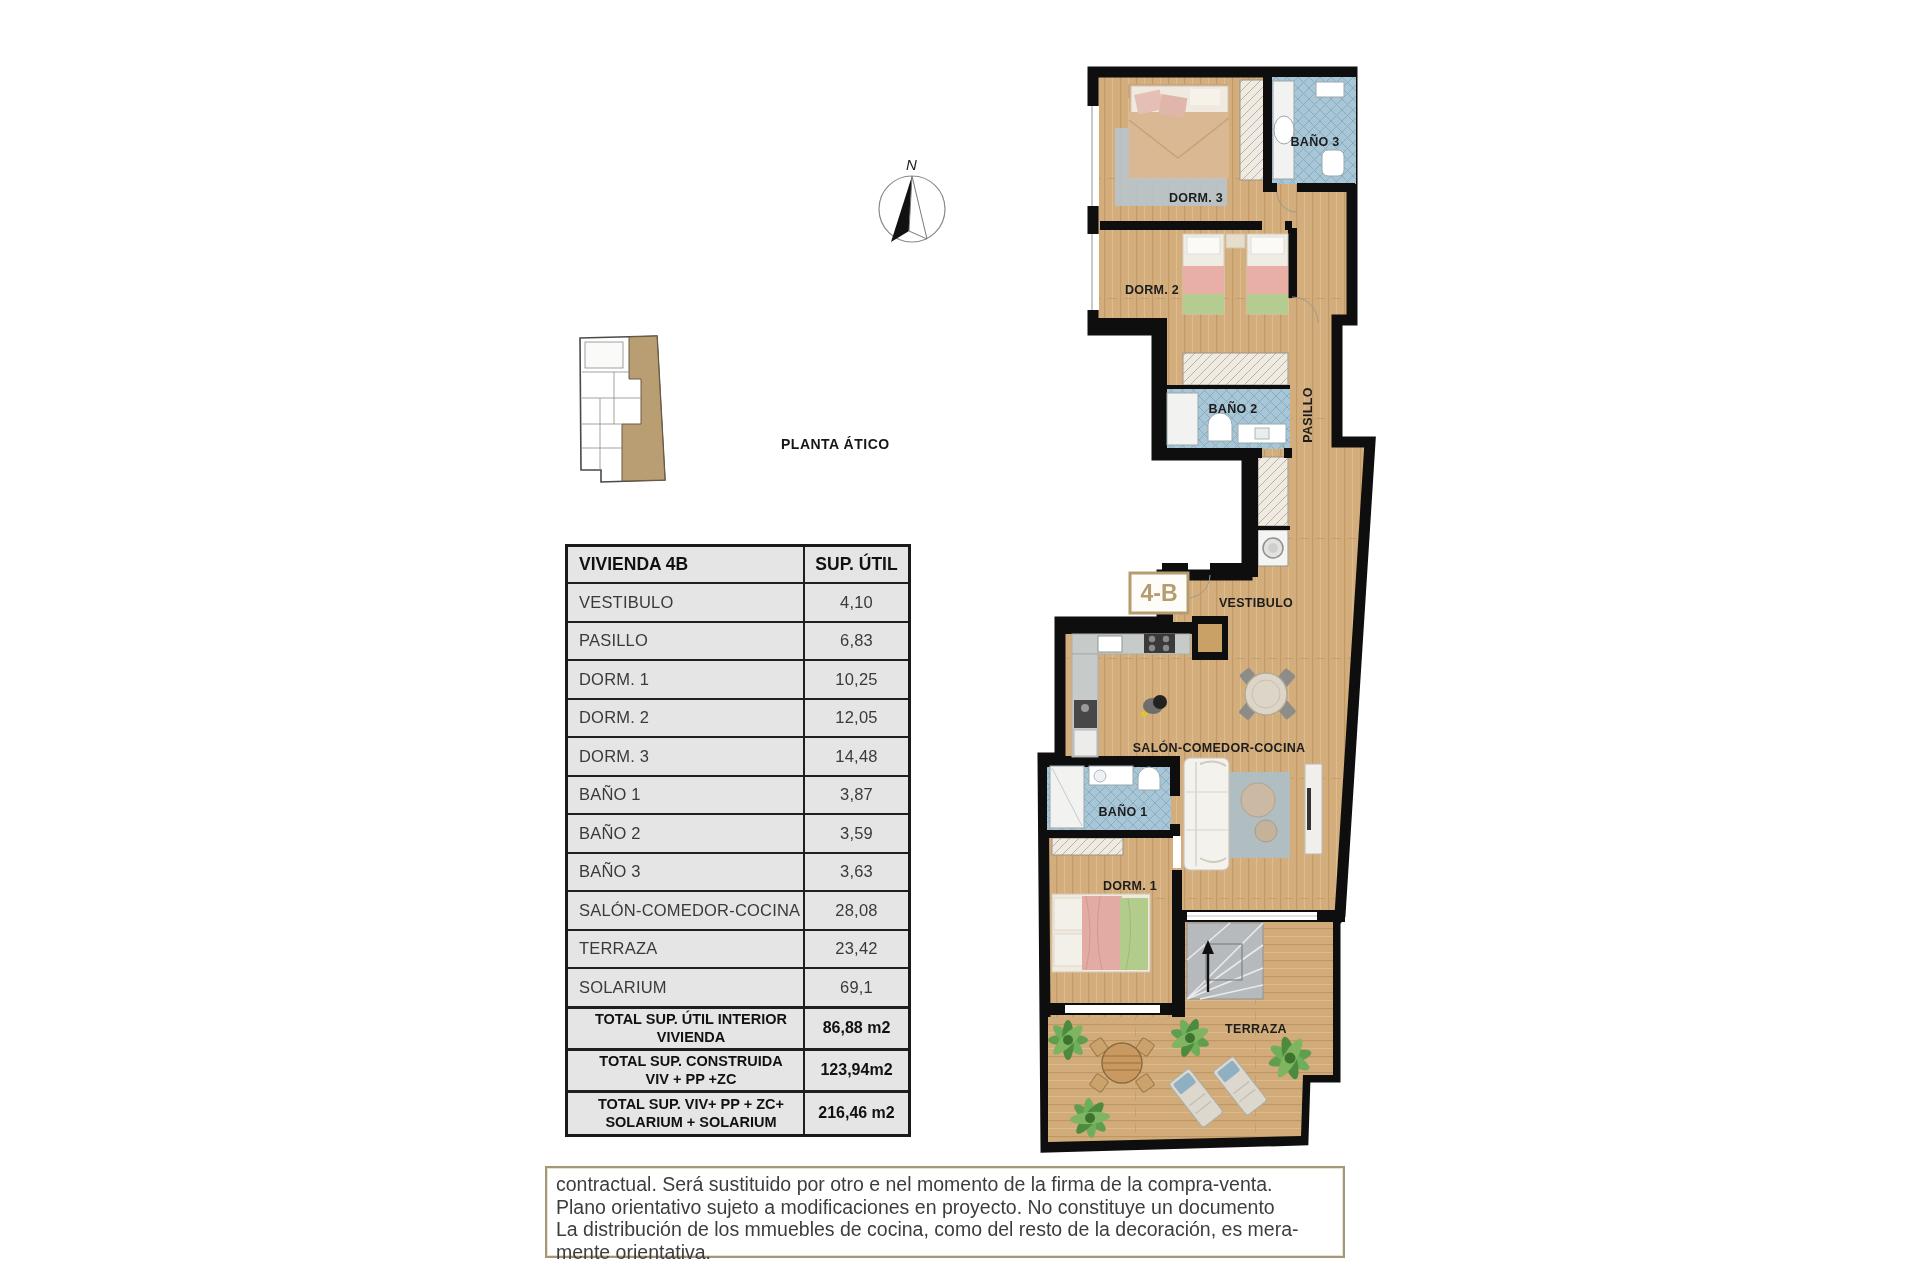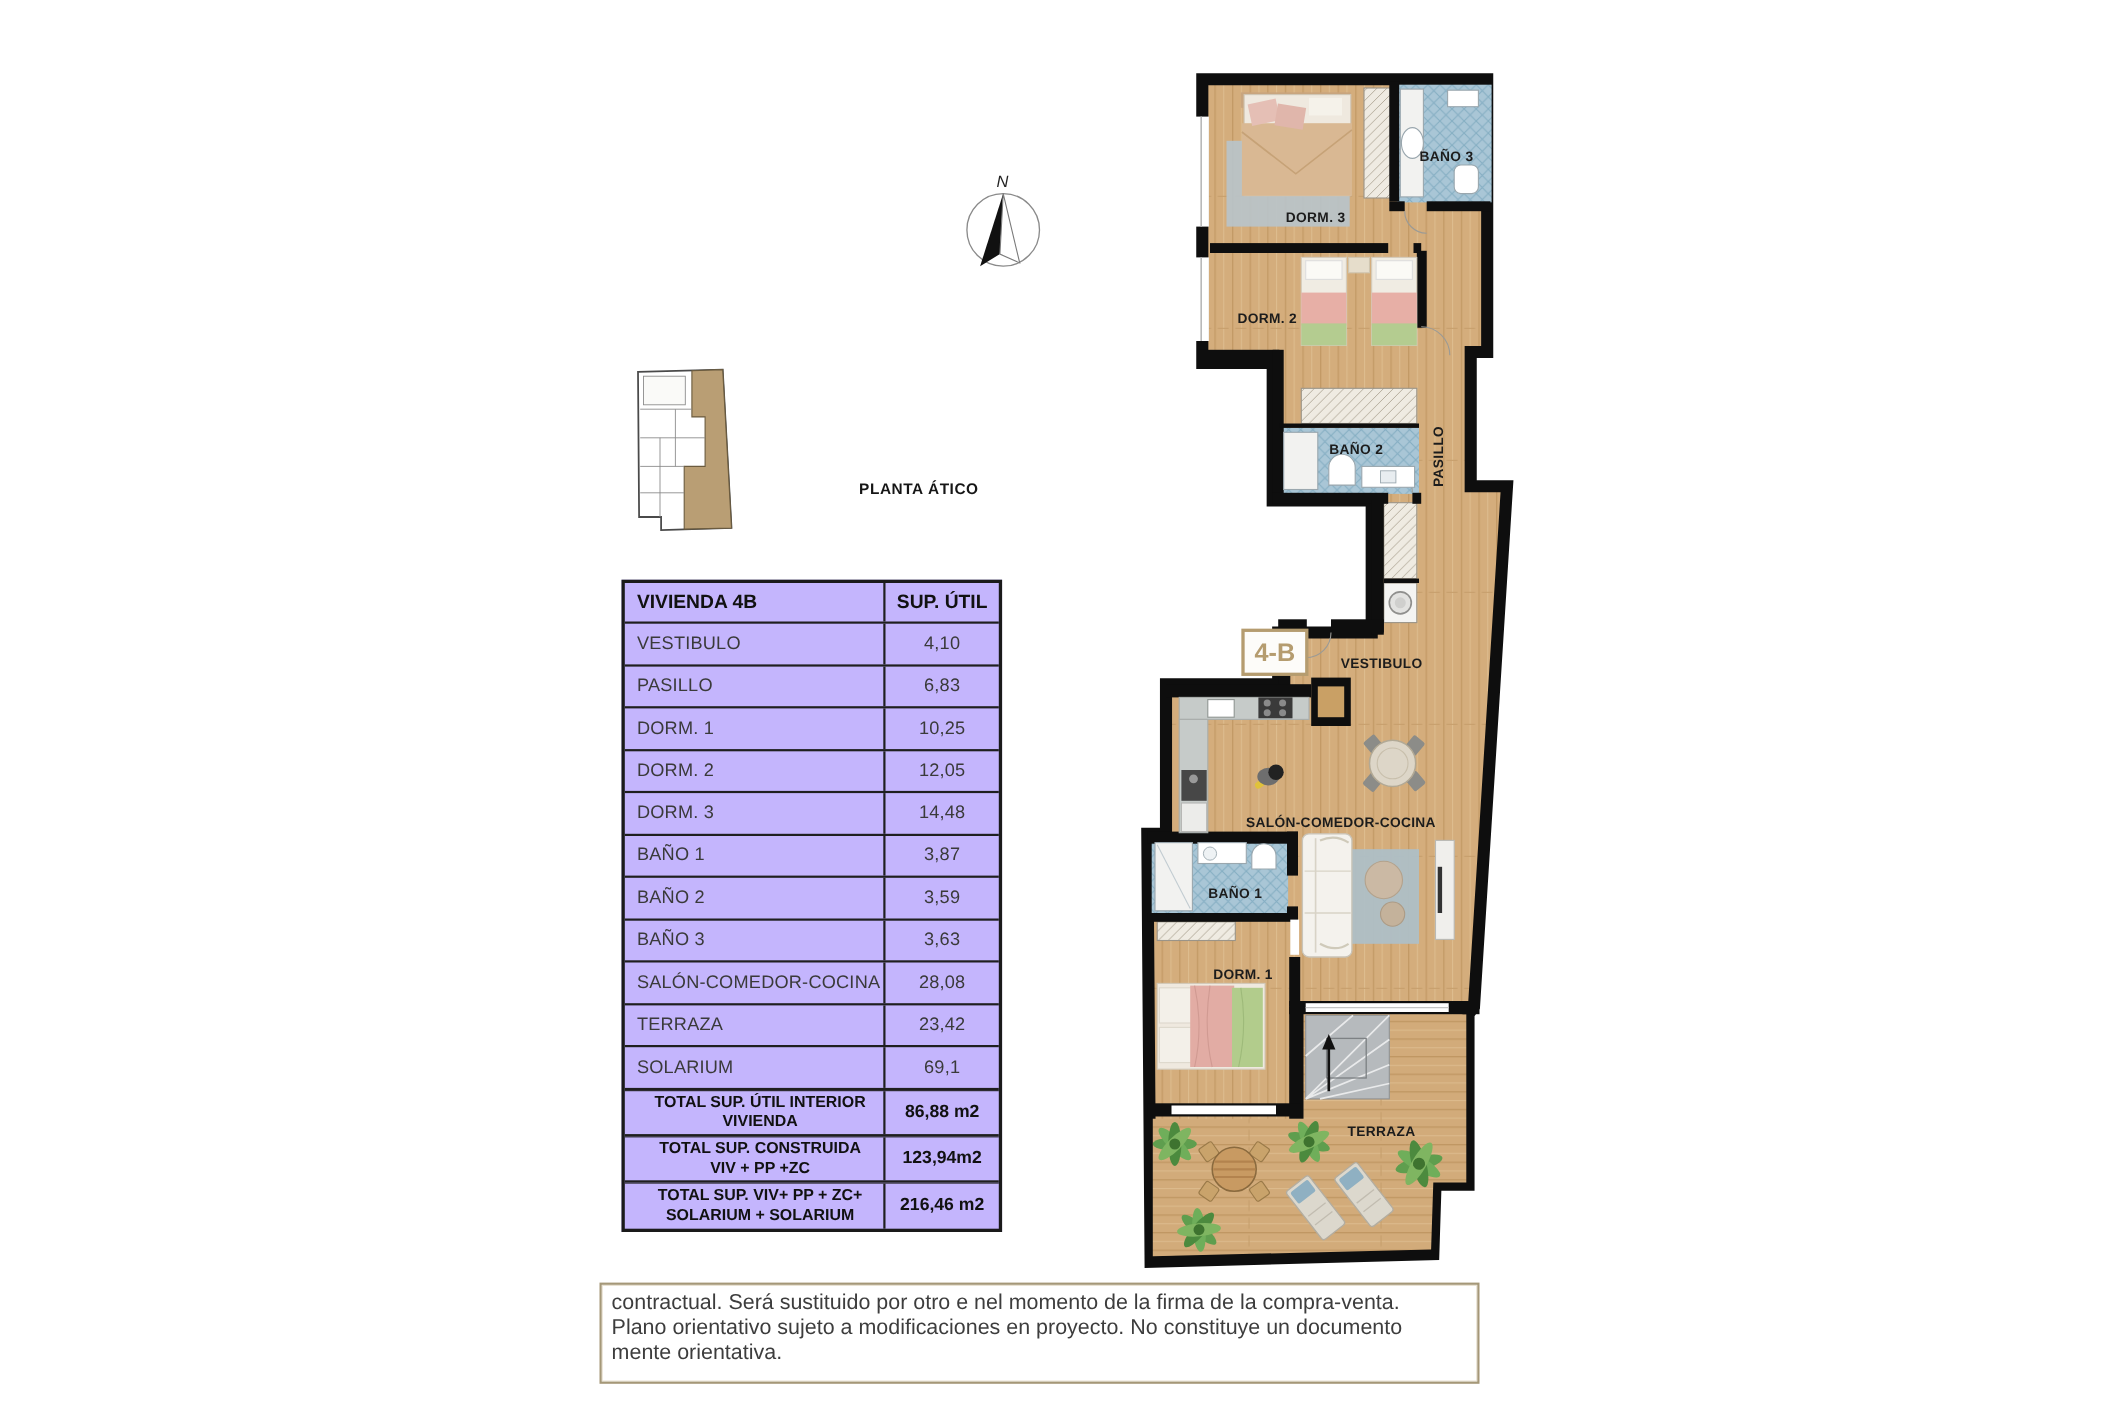--- a/index.html
+++ b/index.html
@@ -4,21 +4,21 @@
 <style>
   html,body{margin:0;padding:0;background:#ffffff;}
   .page{position:relative;width:1920px;height:1280px;background:#ffffff;overflow:hidden;
         font-family:"Liberation Sans",sans-serif;color:#222;}
   .abs{position:absolute;}
 
   
   .plan-title{left:781px;top:436px;font-size:14px;font-weight:bold;letter-spacing:.5px;color:#161616;}
 
   
-  .area-table{left:565px;top:527px;width:346px;border:3px solid #1a1a1a;background:#c4b5fd;
+  .area-table{left:565px;top:544px;width:346px;border:3px solid #1a1a1a;background:#e5e5e5;
               display:flex;flex-direction:column;box-sizing:border-box;}
   .tr{display:flex;border-bottom:2px solid #1f1f1f;box-sizing:border-box;}
   .tr:last-child{border-bottom:none;}
   .tr .td{display:flex;align-items:center;box-sizing:border-box;}
   .td.name{flex:1;padding-left:11px;border-right:2.5px solid #1f1f1f;}
   .td.val{width:103px;justify-content:center;text-align:right;}
   .tr.head{height:37px;border-bottom:2.5px solid #1f1f1f;}
   .tr.head .td{font-weight:bold;font-size:17.5px;color:#111;}
   .tr.data{height:38.5px;font-size:16.5px;color:#3a3a3a;letter-spacing:.2px;}
   .tr.total{height:42px;border-top:1px solid #1f1f1f;}
@@ -110,20 +110,21 @@
         <span>TOTAL SUP. VIV+ PP + ZC+</span>
         <span>SOLARIUM + SOLARIUM</span>
       </div>
       <div class="td val">216,46 m2</div>
     </div>
   </div>
 
   <div class="abs disclaimer">
     <span>contractual. Será sustituido por otro e nel momento de la firma de la compra-venta.</span>
     <span>Plano orientativo sujeto a modificaciones en proyecto. No constituye un documento</span>
+    <span>La distribución de los mmuebles de cocina, como del resto de la decoración, es mera-</span>
     <span>mente orientativa.</span>
   </div>
 
   <svg class="abs" style="left:0;top:0" width="1920" height="1280" viewBox="0 0 1920 1280">
     <defs>
       <pattern id="wood" width="16" height="120" patternUnits="userSpaceOnUse">
         <rect width="16" height="120" fill="#d4ad7c"></rect>
         <rect x="0" width="1.2" height="120" fill="#c39a66"></rect>
         <rect x="8" width="1" height="120" fill="#ddbc8e"></rect>
         <rect x="3" y="58" width="10" height="1" fill="#c79f6c"></rect>

